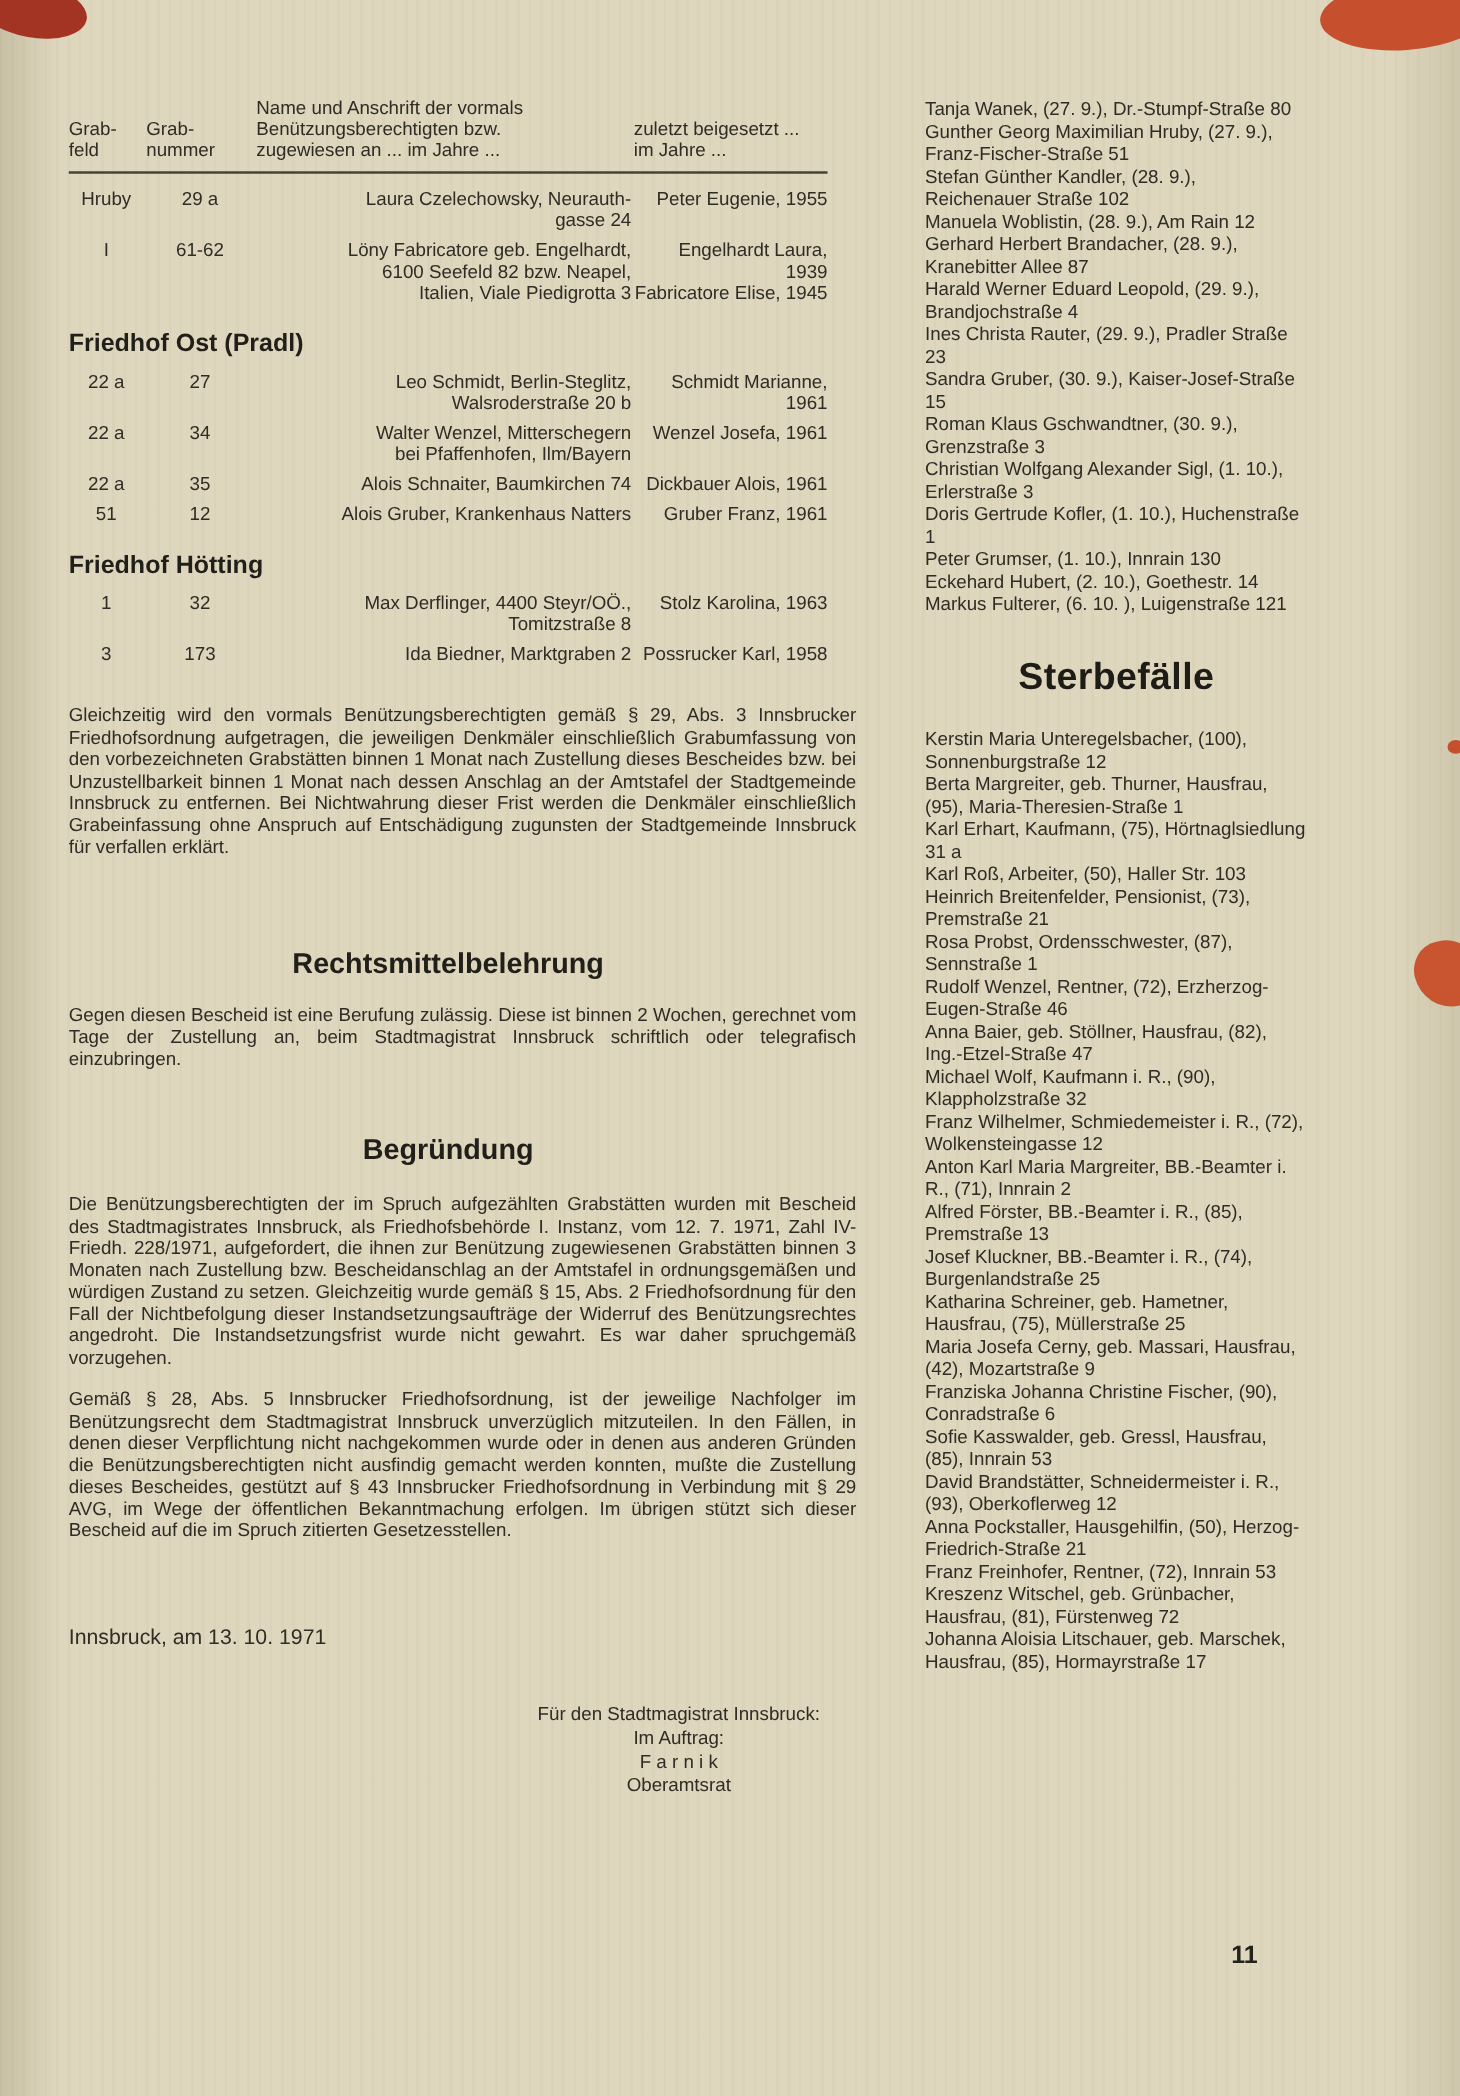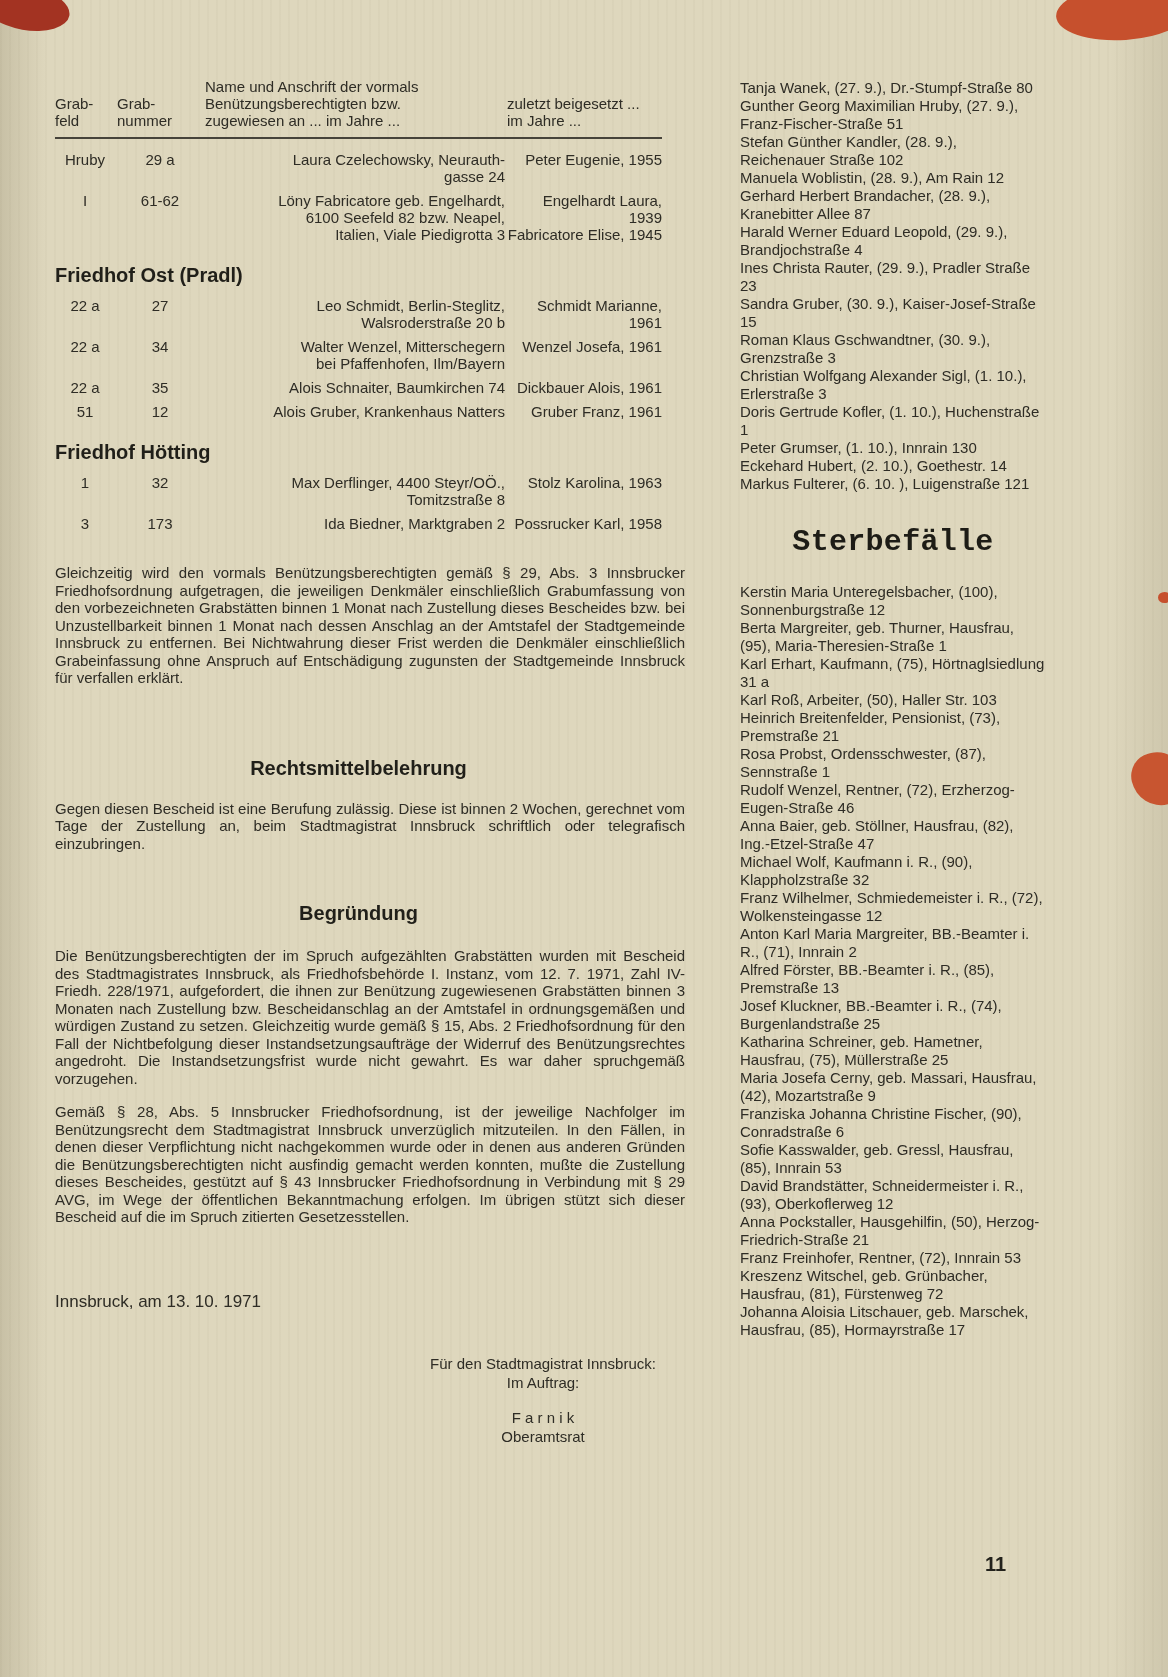--- a/index.html
+++ b/index.html
@@ -35,36 +35,36 @@
   .trow { display:grid; grid-template-columns:60px 86px 300px 1fr; column-gap:2px; margin-top:7px; }
   .trow.first { margin-top:12px; }
   .c-feld { text-align:center; }
   .c-num  { text-align:center; }
   .c-name, .c-beig { white-space:pre-line;text-align:right; }
 
   .sec-title { font-size:20px; font-weight:bold; color:#201f19; margin:24px 0 13px; }
 
   .para { font-size:15px; line-height:17.5px; text-align:justify; width:630px; }
   .removal { margin-top:32px; }
-  .center-head { font-size:20px; font-weight:bold; text-align:center; color:#201f19; width:607px; }
+  .center-head { font-size:23px; font-weight:bold; text-align:center; color:#201f19; width:607px; }
   .rm-head { margin-top:70px; }
   .rm-body { margin-top:20px; }
   .bg-head { margin-top:50px; }
   .bg-p1 { margin-top:22px; }
   .bg-p2 { margin-top:16px; }
 
   .dateline { margin-top:66px; font-size:17px; }
   .signature { margin-top:42px; width:284px; margin-left:346px; text-align:center;
                font-size:15px; line-height:19px; }
-  .sig-name { margin-top:16px; }
+  .sig-name { }
 
   
   .entries p { font-size:15px; line-height:18px; margin:0; }
   .deaths-title { font-size:30px; font-weight:bold; text-align:center; color:#1d1c16;
-                  margin:32px 0 24px; letter-spacing:0.3px;font-family:Liberation Mono, monospace; }
+                  margin:32px 0 24px; letter-spacing:0.3px; }
 
   .page-number { position:absolute; left:985px; top:1553px; font-size:20px; font-weight:bold; color:#23221c; }
 </style>
 </head>
 <body>
 
 <div class="mark mark-tl"></div>
 <div class="mark mark-tr"></div>
 <div class="mark mark-r1"></div>
 <div class="mark mark-r2"></div>

